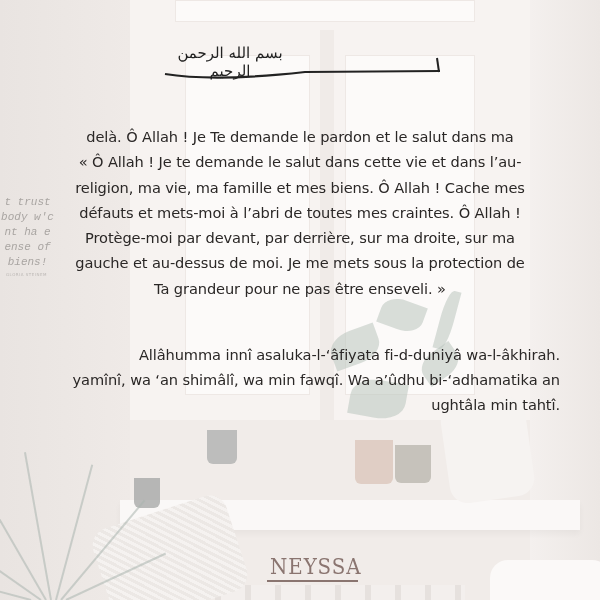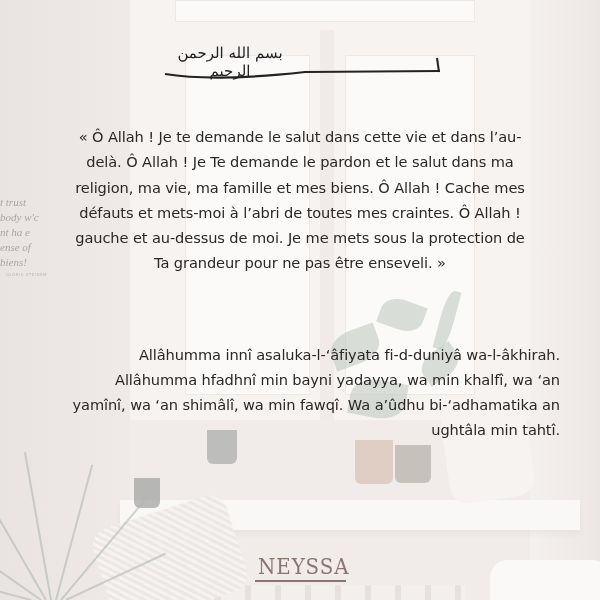--- a/index.html
+++ b/index.html
@@ -12,42 +12,42 @@
     background:linear-gradient(90deg,#f4f0ee,#ece7e4); }
   .window-frame { position:absolute; left:130px; top:0; width:400px; height:420px;
     background:#f7f3f1; }
   .pane { position:absolute; background:#fcfaf9; box-shadow: inset 0 0 0 1px #eee8e5; }
   .mullion { position:absolute; background:#f0ebe8; }
   .sill { position:absolute; left:120px; top:500px; width:460px; height:30px;
     background:#faf8f7; box-shadow:0 4px 6px rgba(0,0,0,0.04); }
   .radiator { position:absolute; left:215px; top:585px; width:250px; height:15px;
     background:repeating-linear-gradient(90deg,#e6e1de 0 6px,#f3efed 6px 30px); }
   .poster { position:absolute; left:0; top:195px; width:55px; height:105px; }
-  .poster-line { font-family:Liberation Serif, serif; font-style:italic; font-size:11px;
-    color:#a9a5a2; line-height:15px; white-space:nowrap; }
+  .poster-line { font-family:Liberation Mono, monospace; font-style:italic; font-size:11px;
+    color:#a9a5a2; line-height:15px; white-space:nowrap;text-align:center; }
   .poster-sig { font-size:4px; color:#bcb8b5; letter-spacing:0.5px; margin-top:2px; margin-left:6px; }
   .plant-leaf { position:absolute; background:#b9c4bd; border-radius:50% 0 50% 0; opacity:0.55; }
   .pot { position:absolute; border-radius:0 0 6px 6px; opacity:0.7; }
   .pillow { position:absolute; border-radius:18px; }
   .spiky { position:absolute; width:2px; background:#aab5ae; opacity:0.55; transform-origin:bottom center; }
 
   .content { position:absolute; inset:0; }
   .bismillah { position:absolute; left:155px; top:38px; width:300px; height:50px; }
   .bismillah svg { width:100%; height:100%; }
   .bismillah-text { position:absolute; left:170px; top:44px; width:120px; text-align:center;
     font-family:"DejaVu Serif",serif; font-size:15px; color:#222; direction:rtl; }
 
   .fr-para { position:absolute; left:50px; top:124px; width:500px; text-align:center;
     font-size:14.6px; line-height:25.3px; color:#2a2726; letter-spacing:-0.1px; }
   .fr-line { display:block; white-space:nowrap; }
   .tr-para { position:absolute; left:40px; top:342px; width:520px; text-align:right;
     font-size:14.6px; line-height:25px; color:#2a2726; letter-spacing:-0.1px; }
   .tr-line { display:block; white-space:nowrap; }
 
-  .logo { position:absolute; left:253px; top:556px; width:95px; text-align:center; }
+  .logo { position:absolute; left:265px; top:556px; width:95px; text-align:center; }
   .logo-text { font-family:"DejaVu Serif",serif; font-size:22px; color:#8a7570; letter-spacing:1px;
     line-height:22px; transform:scaleX(0.9); display:inline-block; }
   .logo-underline { height:2px; background:#8a7570; margin:2px 2px 0; }
 </style>
 </head>
 <body>
 
 <div class="bg">
   <div class="wall-left"></div>
   <div class="wall-right"></div>
@@ -94,31 +94,31 @@
 <div class="content">
   <div class="bismillah">
     <svg viewBox="0 0 300 50">
       <path d="M10 36 Q 60 44 150 34 L 285 33" stroke="#222" stroke-width="2.2" fill="none"></path>
       <path d="M282 20 L 284 34" stroke="#222" stroke-width="2" fill="none"></path>
     </svg>
   </div>
   <div class="bismillah-text">بسم الله الرحمن الرحيم</div>
 
   <div class="fr-para">
+    <span class="fr-line">delà. Ô Allah ! Je Te demande le pardon et le salut dans ma</span>
     <span class="fr-line">« Ô Allah ! Je te demande le salut dans cette vie et dans l’au-</span>
-    <span class="fr-line">delà. Ô Allah ! Je Te demande le pardon et le salut dans ma</span>
     <span class="fr-line">religion, ma vie, ma famille et mes biens. Ô Allah ! Cache mes</span>
     <span class="fr-line">défauts et mets-moi à l’abri de toutes mes craintes. Ô Allah !</span>
+    <span class="fr-line">Protège-moi par devant, par derrière, sur ma droite, sur ma</span>
     <span class="fr-line">gauche et au-dessus de moi. Je me mets sous la protection de</span>
     <span class="fr-line">Ta grandeur pour ne pas être enseveli. »</span>
   </div>
 
   <div class="tr-para">
     <span class="tr-line">Allâhumma innî asaluka-l-‘âfiyata fi-d-duniyâ wa-l-âkhirah.</span>
-    <span class="tr-line">Allâhumma hfadhnî min bayni yadayya, wa min khalfî, wa ‘an</span>
     <span class="tr-line">yamînî, wa ‘an shimâlî, wa min fawqî. Wa a’ûdhu bi-‘adhamatika an</span>
     <span class="tr-line">ughtâla min tahtî.</span>
   </div>
 
   <div class="logo">
     <span class="logo-text">NEYSSA</span>
     <div class="logo-underline"></div>
   </div>
 </div>
 

